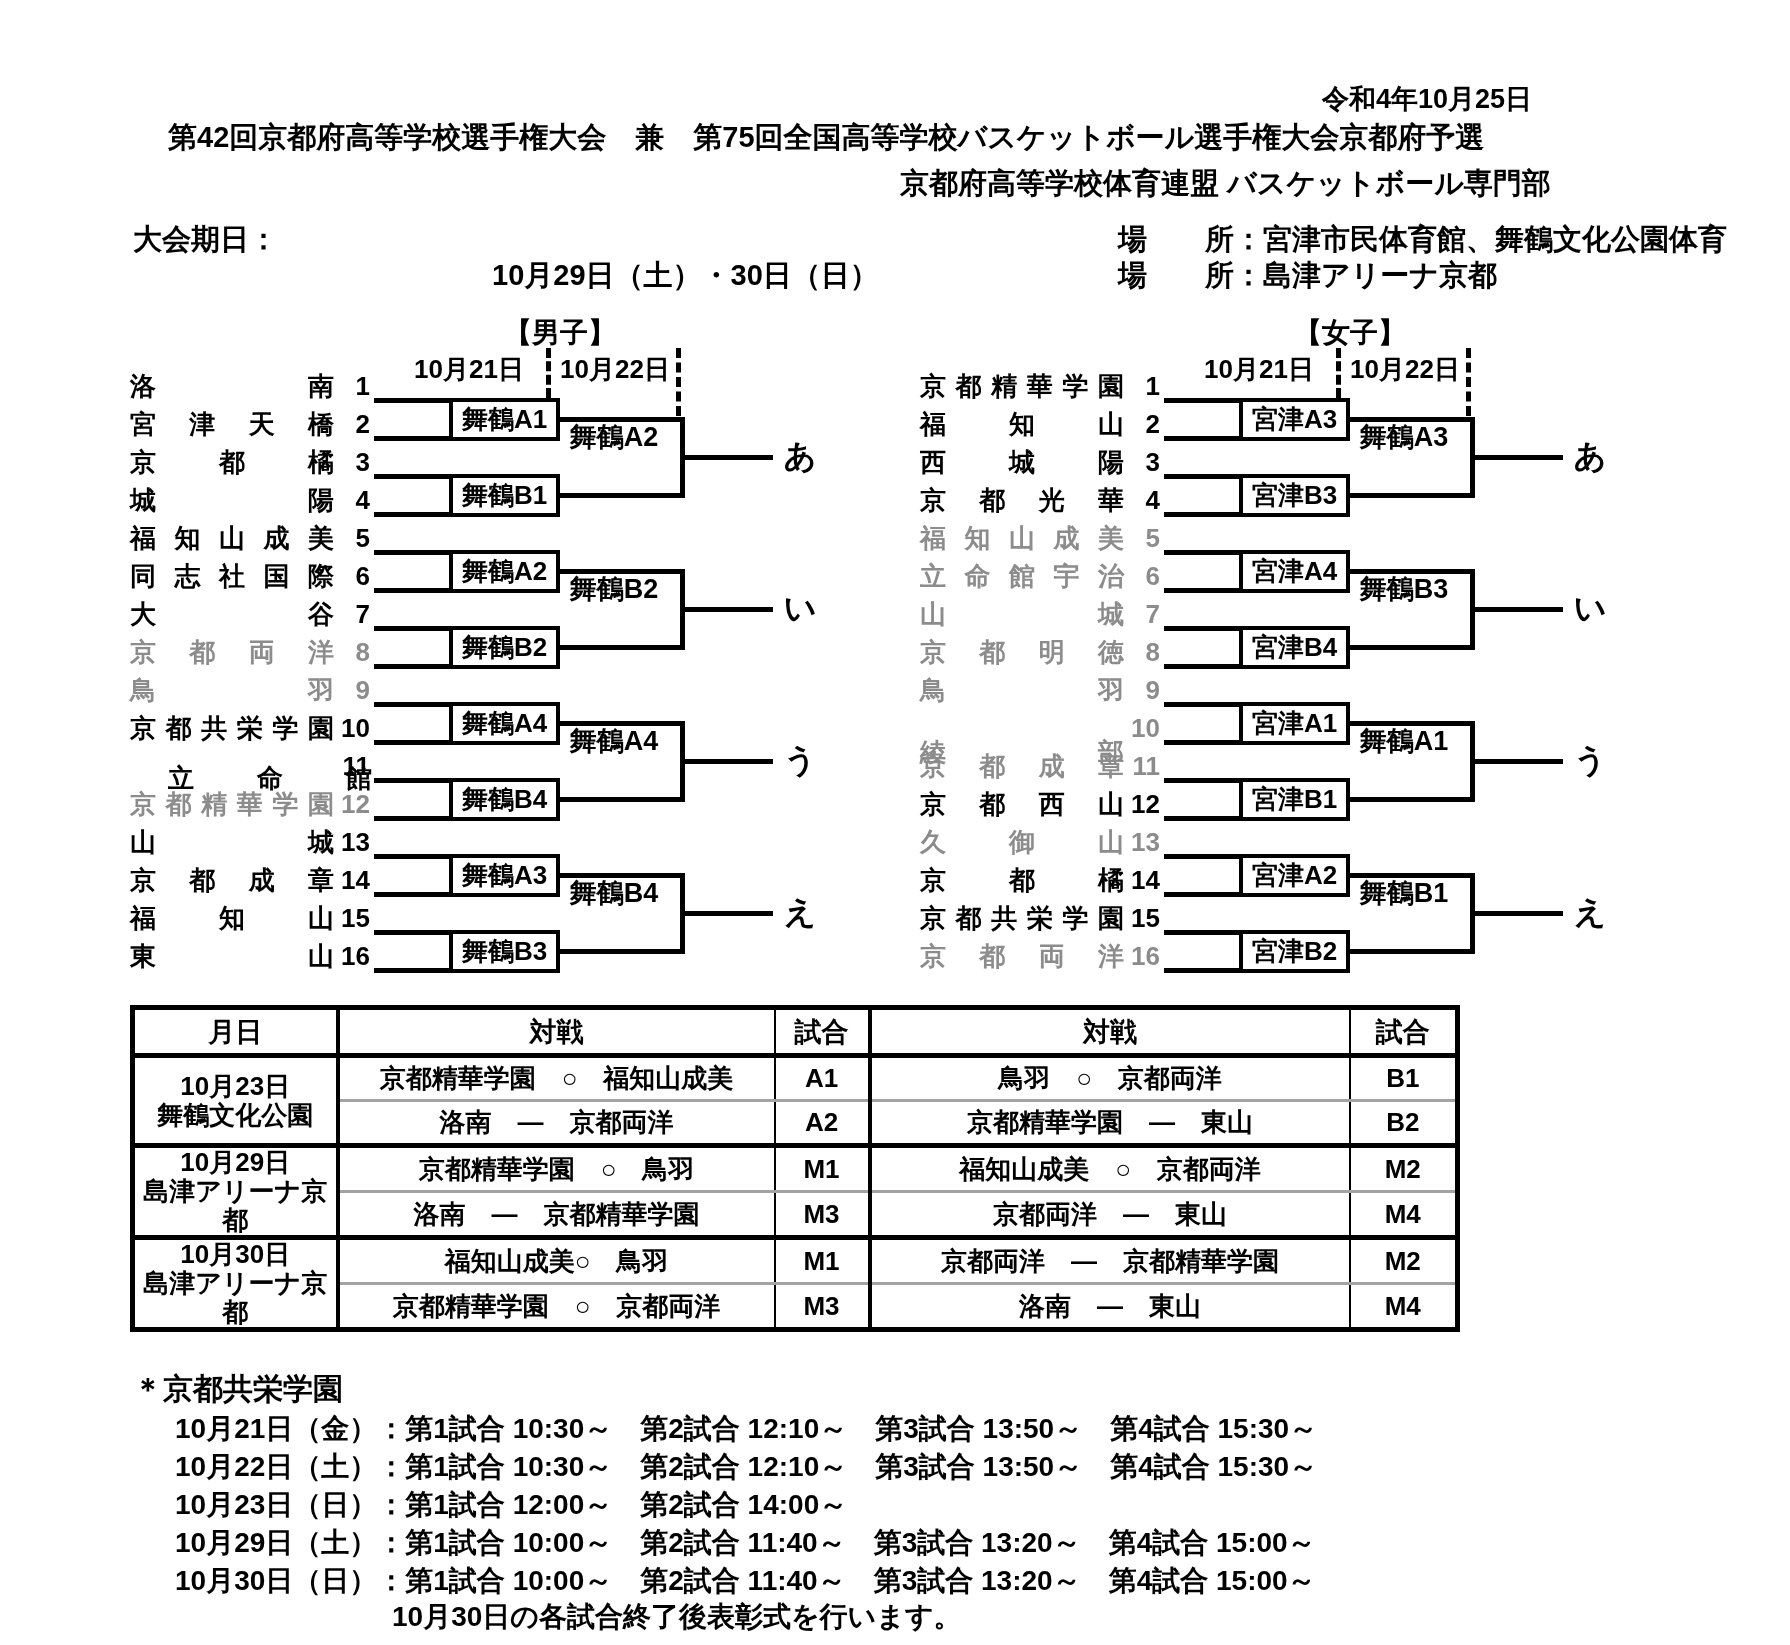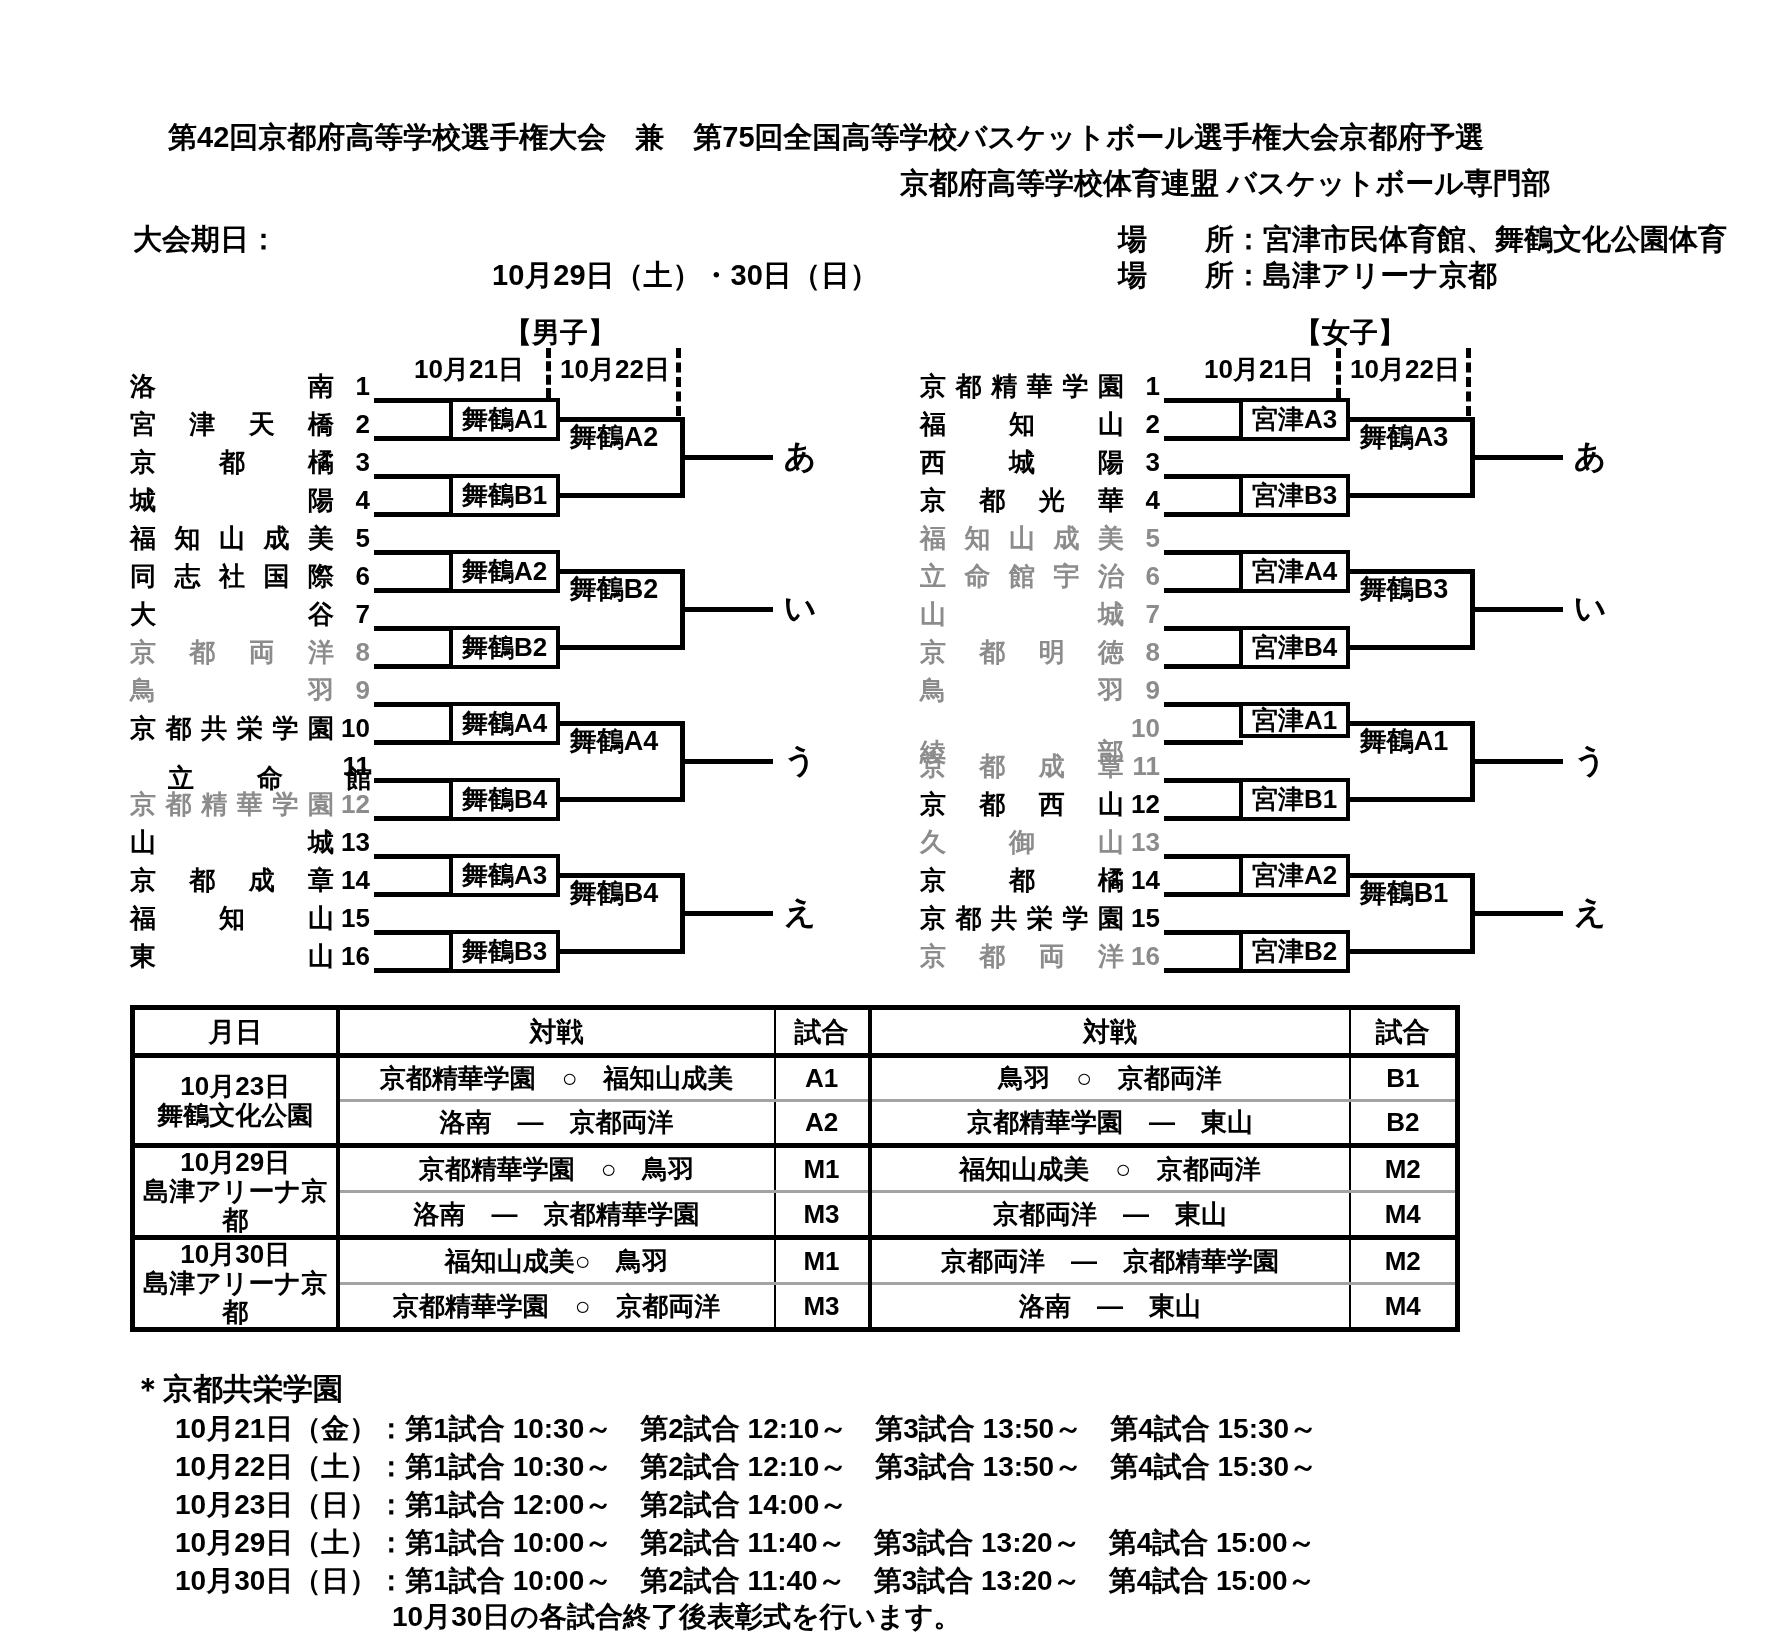--- a/index.html
+++ b/index.html
@@ -31,20 +31,21 @@
   .results tr.gfirst td{border-top:5px solid #000;}
   .results tr.gsecond td{border-top:3px solid #a3a3a3;text-align:center;}
   .datecell{font-size:25px;line-height:29px;padding:0 6px;}
   .sched{font-size:28px;line-height:34px;white-space:nowrap;}
 </style>
 </head>
 <body>
 
 <div id="page">
 
+  <div class="abs hline" style="left:1000px;top:82px;width:532px;text-align:right;font-size:27px;">令和4年10月25日</div>
   <div class="abs hline" style="left:168px;top:120px;">第42回京都府高等学校選手権大会　兼　第75回全国高等学校バスケットボール選手権大会京都府予選</div>
   <div class="abs hline" style="left:900px;top:166px;width:632px;text-align:right;">京都府高等学校体育連盟 バスケットボール専門部</div>
 
   <div class="abs hline" style="left:133px;top:222px;">大会期日：</div>
   <div class="abs hline" style="left:492px;top:258px;">10月29日（土）・30日（日）</div>
   <div class="abs hline" style="left:1118px;top:222px;">場　　所：宮津市民体育館、舞鶴文化公園体育</div>
   <div class="abs hline" style="left:1118px;top:258px;">場　　所：島津アリーナ京都</div>
 
   <div id="bracket-layer">
       <div class="abs btitle" style="left: 430px; top: 314px; width: 260px;">【男子】</div>
@@ -186,21 +187,21 @@
       <div class="abs tnum gray" style="left: 1126px; top: 941px; width: 34px;">16</div>
       <div class="line" style="left: 1164px; top: 968px; width: 79px; height: 5px;"></div>
       <div class="mbox" style="left: 1239px; top: 398px; width: 111px; height: 43px;">宮津A3</div>
       <div class="line" style="left: 1346px; top: 417px; width: 129px; height: 5px;"></div>
       <div class="mbox" style="left: 1239px; top: 474px; width: 111px; height: 43px;">宮津B3</div>
       <div class="line" style="left: 1346px; top: 493px; width: 129px; height: 5px;"></div>
       <div class="mbox" style="left: 1239px; top: 550px; width: 111px; height: 43px;">宮津A4</div>
       <div class="line" style="left: 1346px; top: 569px; width: 129px; height: 5px;"></div>
       <div class="mbox" style="left: 1239px; top: 626px; width: 111px; height: 43px;">宮津B4</div>
       <div class="line" style="left: 1346px; top: 645px; width: 129px; height: 5px;"></div>
-      <div class="mbox" style="left: 1239px; top: 702px; width: 111px; height: 36px;">宮津A1</div>
+      <div class="mbox" style="left: 1239px; top: 702px; width: 111px; height: 43px;">宮津A1</div>
       <div class="line" style="left: 1346px; top: 721px; width: 129px; height: 5px;"></div>
       <div class="mbox" style="left: 1239px; top: 778px; width: 111px; height: 43px;">宮津B1</div>
       <div class="line" style="left: 1346px; top: 797px; width: 129px; height: 5px;"></div>
       <div class="mbox" style="left: 1239px; top: 854px; width: 111px; height: 43px;">宮津A2</div>
       <div class="line" style="left: 1346px; top: 873px; width: 129px; height: 5px;"></div>
       <div class="mbox" style="left: 1239px; top: 930px; width: 111px; height: 43px;">宮津B2</div>
       <div class="line" style="left: 1346px; top: 949px; width: 129px; height: 5px;"></div>
       <div class="line" style="left: 1470px; top: 417px; width: 5px; height: 81px;"></div>
       <div class="r2lab" style="left: 1342px; top: 421px; width: 124px; height: 32px;">舞鶴A3</div>
       <div class="line" style="left: 1475px; top: 455px; width: 88px; height: 5px;"></div>

